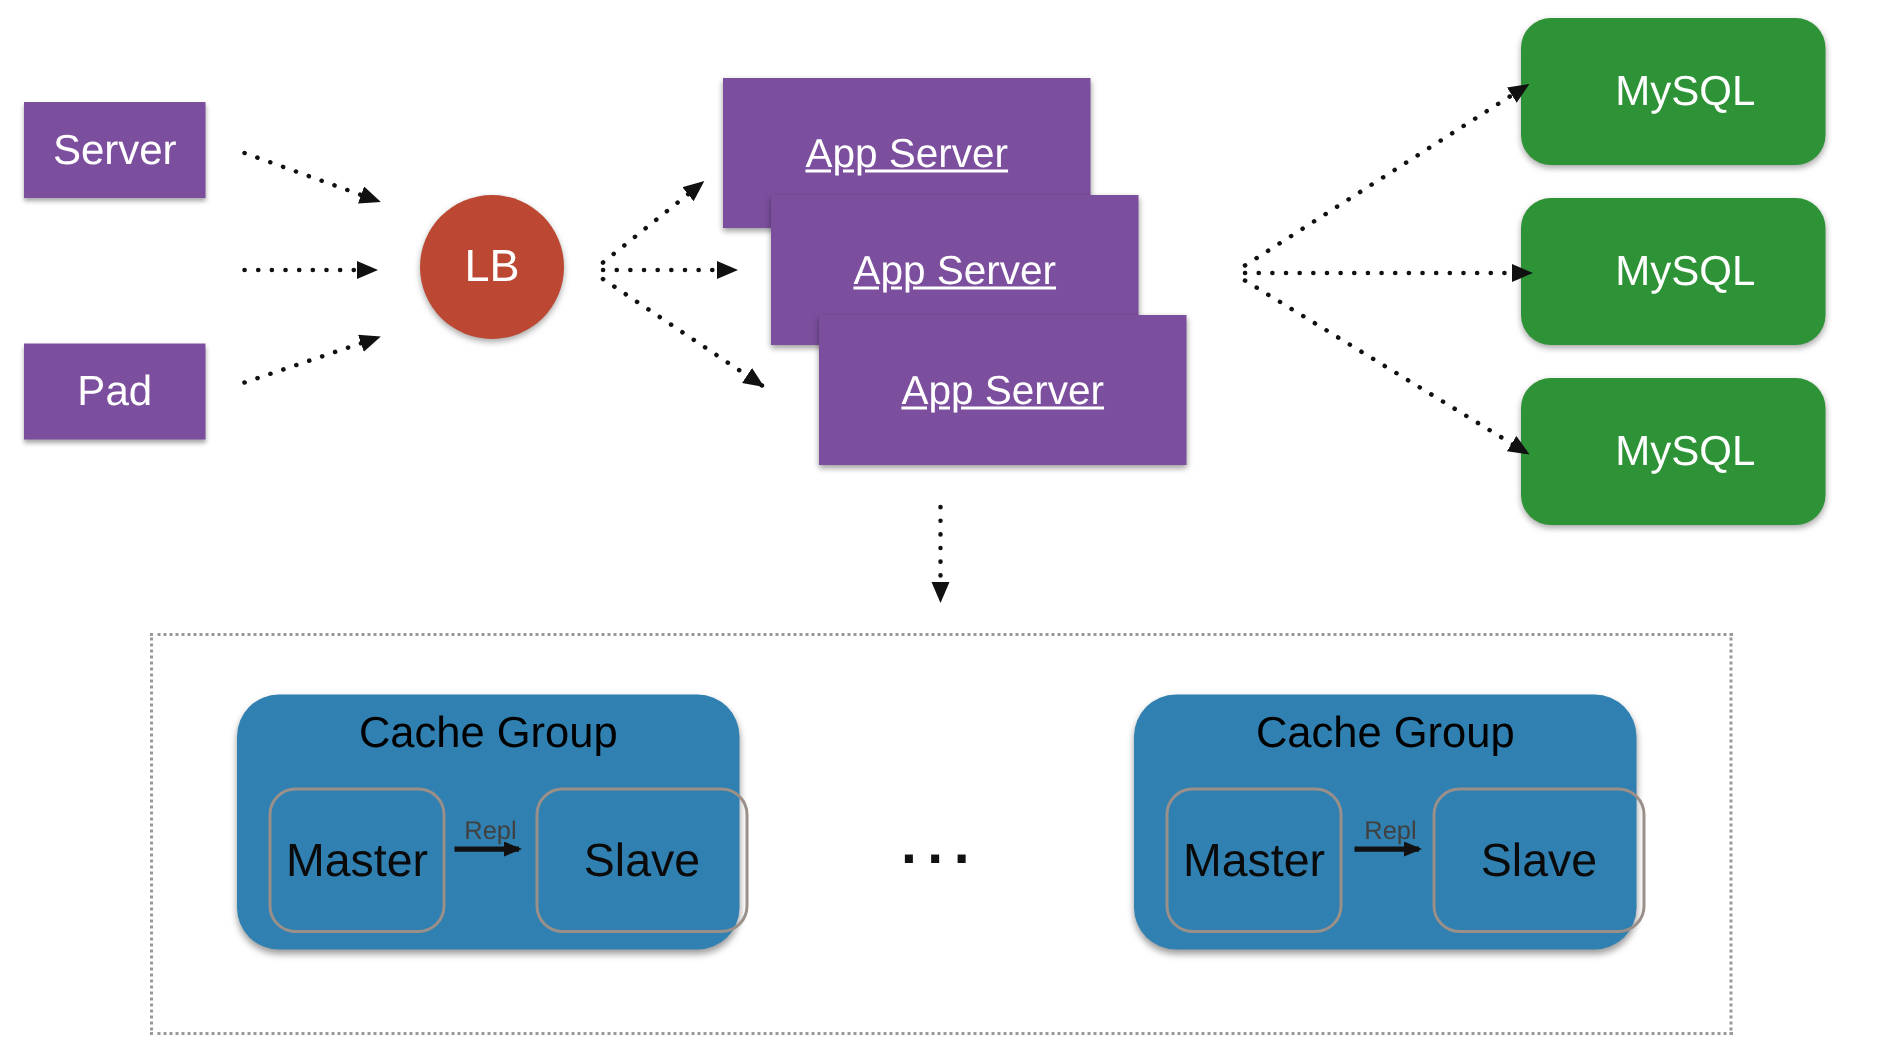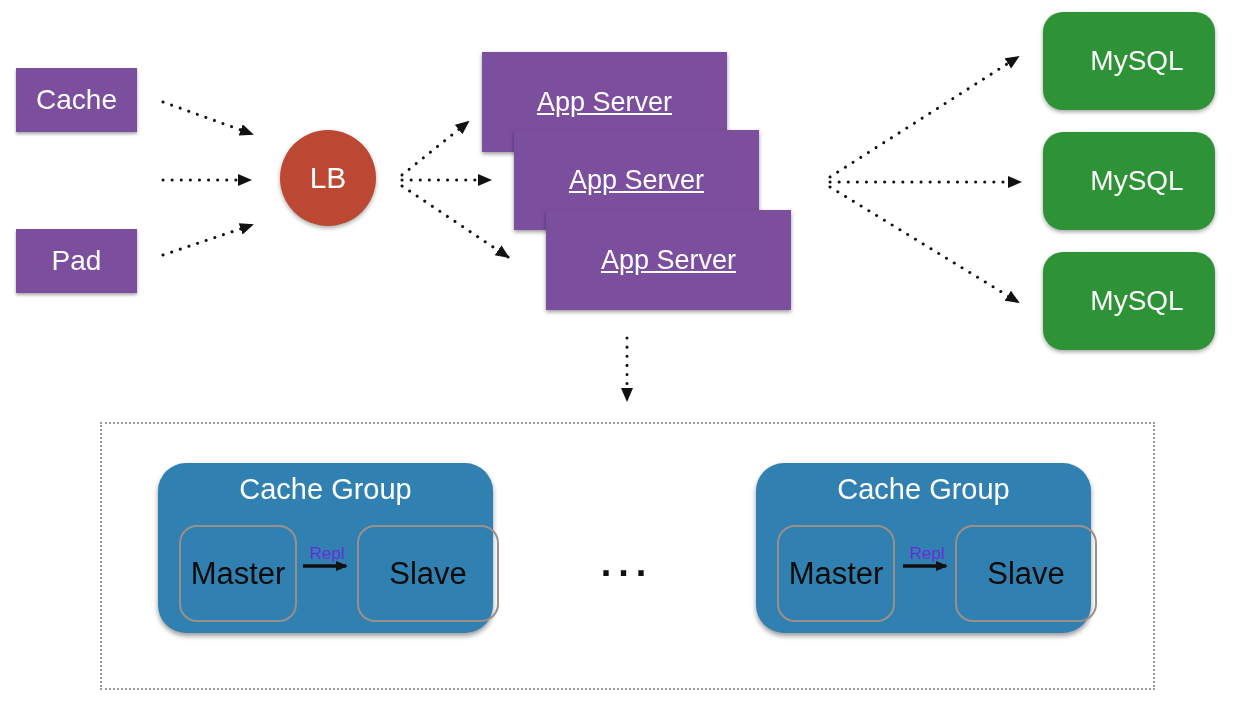--- a/index.html
+++ b/index.html
@@ -47,22 +47,22 @@
   .appserver {
     width: 245px;
     height: 100px;
     background: var(--purple, #7c4f9e);
     font-size: 27px;
     box-shadow: 0 2px 4px rgba(0,0,0,0.4);
     text-decoration: underline;
   }
   
   .db {
-    left: 1043px;
-    width: 172px;
+    left: 1014px;
+    width: 203px;
     height: 98px;
     border-radius: 20px;
     background: var(--green, #2e9236);
     font-size: 28px;
     box-shadow: 0 2px 4px rgba(0,0,0,0.35);
     padding-left: 16px;
   }
   
   .cache-container {
     position: absolute;
@@ -82,21 +82,21 @@
     border-radius: 28px;
     background: var(--blue, #3080b1);
     box-shadow: 0 3px 5px rgba(0,0,0,0.4);
   }
   .cache-title {
     position: absolute;
     top: 10px;
     left: 0;
     width: 100%;
     text-align: center;
-    color: #ffffff;
+    color: #000000;
     font-size: 29px;
   }
   .inner-box {
     position: absolute;
     top: 62px;
     width: 118px;
     height: 97px;
     border: 2px solid var(--inner-border, #9a9089);
     border-radius: 18px;
     box-sizing: border-box;
@@ -105,21 +105,21 @@
     justify-content: center;
     color: #0a0a0a;
     font-size: 31px;
   }
   .inner-master { left: 21px; }
   .inner-slave  { left: 199px; width: 142px; }
   .repl-label {
     position: absolute;
     width: 52px;
     text-align: center;
-    color: #6d28d9;
+    color: #404040;
     font-size: 17px;
   }
   .ellipsis {
     position: absolute;
     left: 592px;
     top: 542px;
     width: 70px;
     text-align: center;
     color: #111111;
     font-size: 38px;
@@ -144,21 +144,21 @@
     stroke: var(--arrow, #111111);
     stroke-width: 3.5;
     fill: none;
   }
 </style>
 </head>
 <body>
 
 <div class="canvas">
 
-  <div class="node client" style="top:68px">Cache</div>
+  <div class="node client" style="top:68px">Server</div>
   <div class="node client" style="top:229px">Pad</div>
 
   <div class="node lb">LB</div>
 
   <div class="node appserver" style="left:482px; top:52px;">App Server</div>
   <div class="node appserver" style="left:514px; top:130px;">App Server</div>
   <div class="node appserver" style="left:546px; top:210px;">App Server</div>
 
   <div class="node db" style="top:12px">MySQL</div>
   <div class="node db" style="top:132px">MySQL</div>

